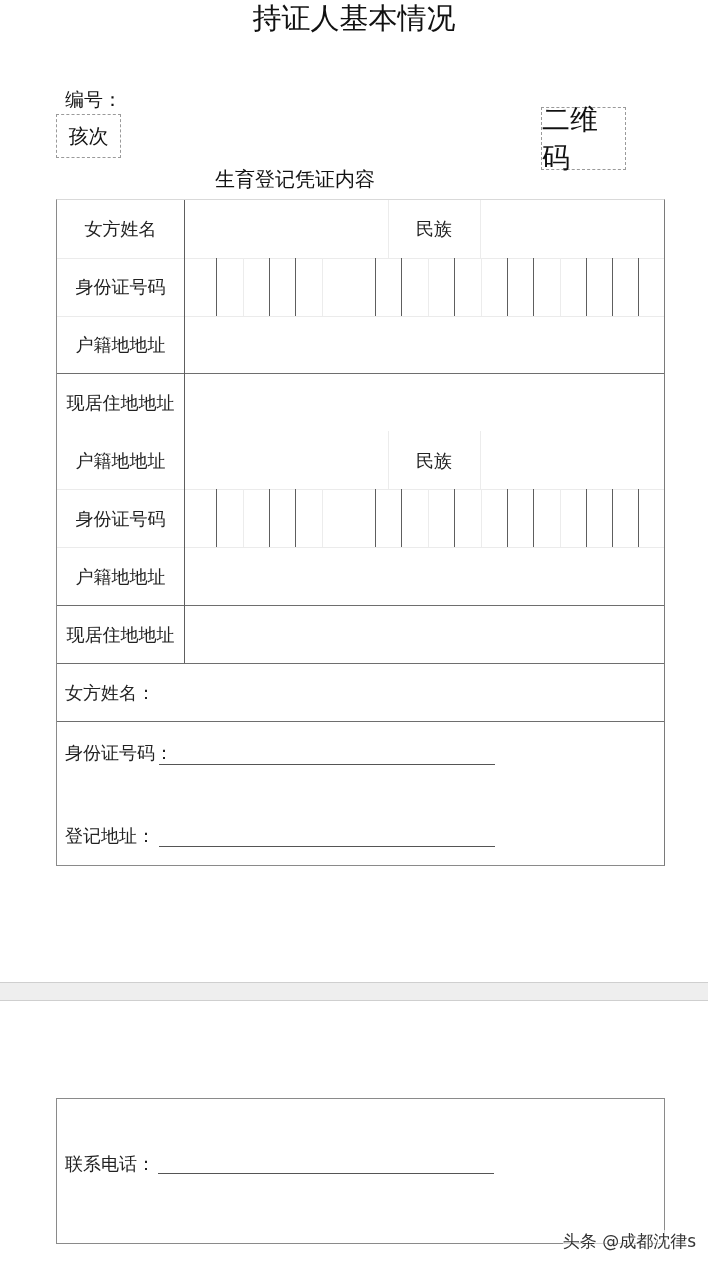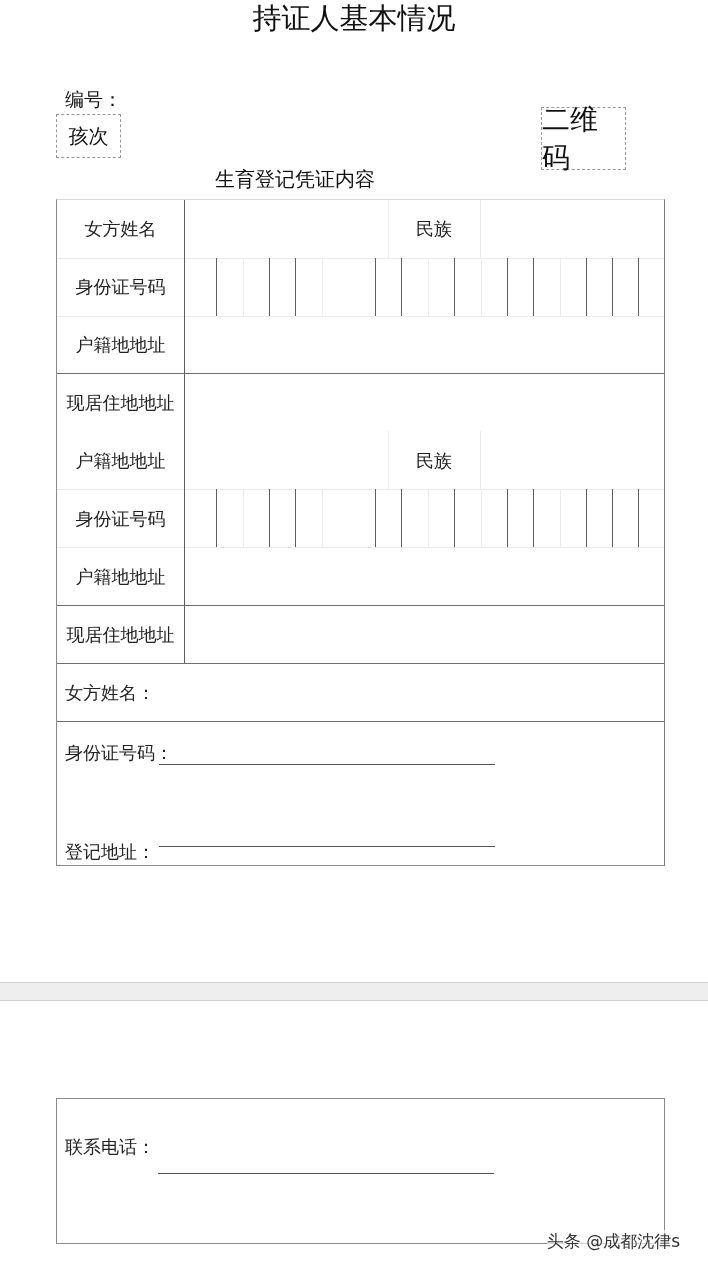--- a/index.html
+++ b/index.html
@@ -26,21 +26,21 @@
   .vline.light { border-left:1px solid #ececec; }
   .lab { position:absolute; left:0; width:127px; text-align:center; font-size:18px; color:#222; }
   .lab.left { text-align:left; left:8px; width:auto; }
   .minzu { position:absolute; left:331px; width:92px; text-align:center; font-size:18px; color:#222; }
   .fill { position:absolute; font-size:18px; color:#222; }
   .uline { position:absolute; height:0; border-top:1.5px solid #555; }
 
   .page-gap { left:0; top:982px; width:708px; height:19px; background:#eeeeee; border-top:1px solid #cfcfcf; border-bottom:1px solid #cfcfcf; box-sizing:border-box; }
 
   .tbl2 { left:56px; top:1098px; width:609px; height:146px; box-sizing:border-box; border:1px solid #8a8a8a; }
-  .watermark { right:28px; top:1230px; font-size:17px; color:#333; background:rgba(255,255,255,0.6); line-height:22px;
+  .watermark { right:12px; top:1230px; font-size:17px; color:#333; background:rgba(255,255,255,0.6); line-height:22px;
                text-shadow:0 0 2px #fff, 0 0 2px #fff; }
 </style>
 </head>
 <body>
 
 <div class="abs title">持证人基本情况</div>
 <div class="abs serial">编号：</div>
 <div class="abs dashbox birth-order">
   <span>孩次</span>
 </div>
@@ -130,26 +130,26 @@
   <div class="lab" style="top:423px;">现居住地地址</div>
   <div class="fill" style="left:136px; top:423px; width:460px; height:24px;"></div>
 
   <div class="lab left" style="top:481px;">女方姓名：</div>
   <div class="fill" style="left:100px; top:481px; width:490px; height:24px;"></div>
 
   <div class="lab left" style="top:541px;">身份证号码：</div>
   <div class="uline" style="left:102px; top:564px; width:336px;"></div>
   <div class="fill" style="left:104px; top:541px; width:332px; height:22px;"></div>
 
-  <div class="lab left" style="top:640px;">登记地址：</div>
+  <div class="lab left" style="top:624px;">登记地址：</div>
   <div class="uline" style="left:102px; top:646px; width:336px;"></div>
   <div class="fill" style="left:104px; top:624px; width:332px; height:22px;"></div>
 </div>
 
 <div class="abs page-gap"></div>
 
 <div class="abs tbl2">
-  <div class="lab left" style="top:36px;text-align:center;">联系电话：</div>
+  <div class="lab left" style="top:53px;text-align:center;">联系电话：</div>
   <div class="uline" style="left:101px; top:74px; width:336px;"></div>
   <div class="fill" style="left:103px; top:52px; width:332px; height:22px;"></div>
 </div>
 
 <div class="abs watermark">头条 @成都沈律s</div>
 
 </body></html>

